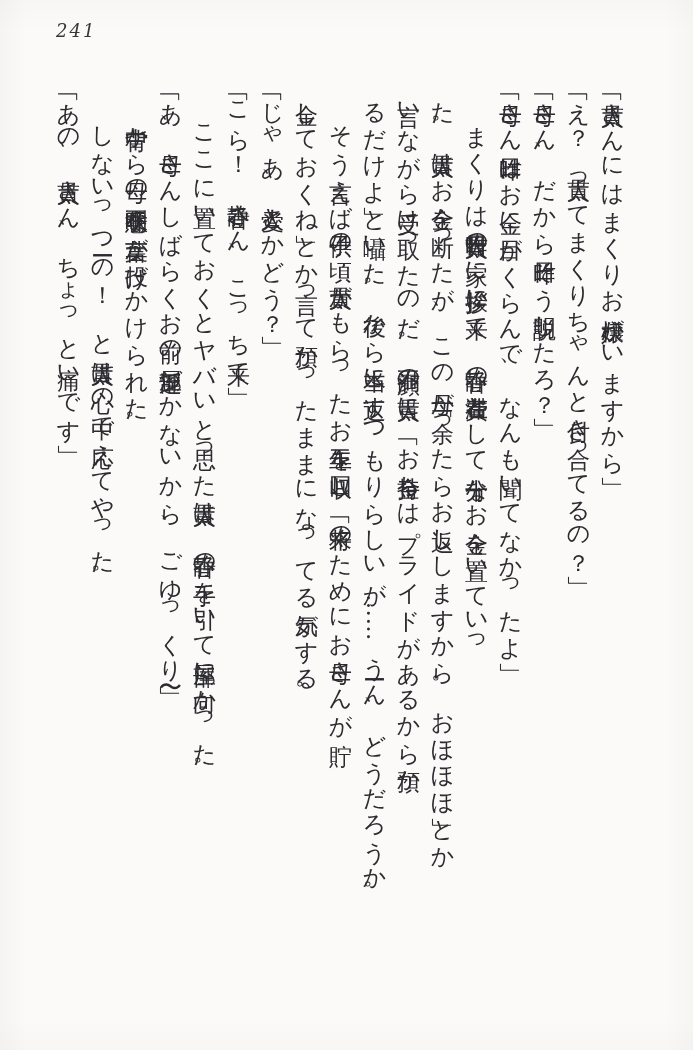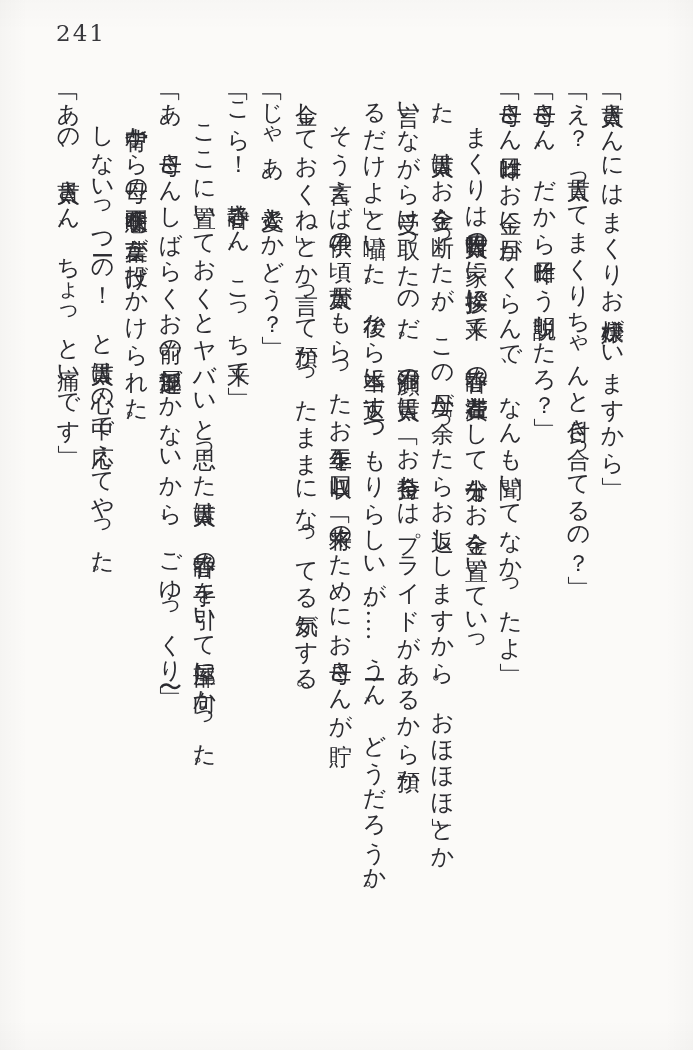--- a/index.html
+++ b/index.html
@@ -19,21 +19,22 @@
     position: absolute;
     inset: 0;
     background:
       linear-gradient(90deg, rgba(0,0,0,0.025) 0%, rgba(0,0,0,0) 4%, rgba(0,0,0,0) 96%, rgba(0,0,0,0.02) 100%),
       linear-gradient(180deg, rgba(0,0,0,0.015) 0%, rgba(0,0,0,0) 3%, rgba(0,0,0,0) 97%, rgba(0,0,0,0.015) 100%);
   }
   .page-number {
     position: absolute;
     top: 20px;
     left: 56px;
-    font-size: 23px;
+    font-style: italic;
+    font-size: 18px;
     letter-spacing: 2px;
     color: #38383c;
   }
   .text-block {
     position: absolute;
     top: 86px;
     right: 63px;
     width: 578px;
     height: 924px;
     writing-mode: vertical-rl;

